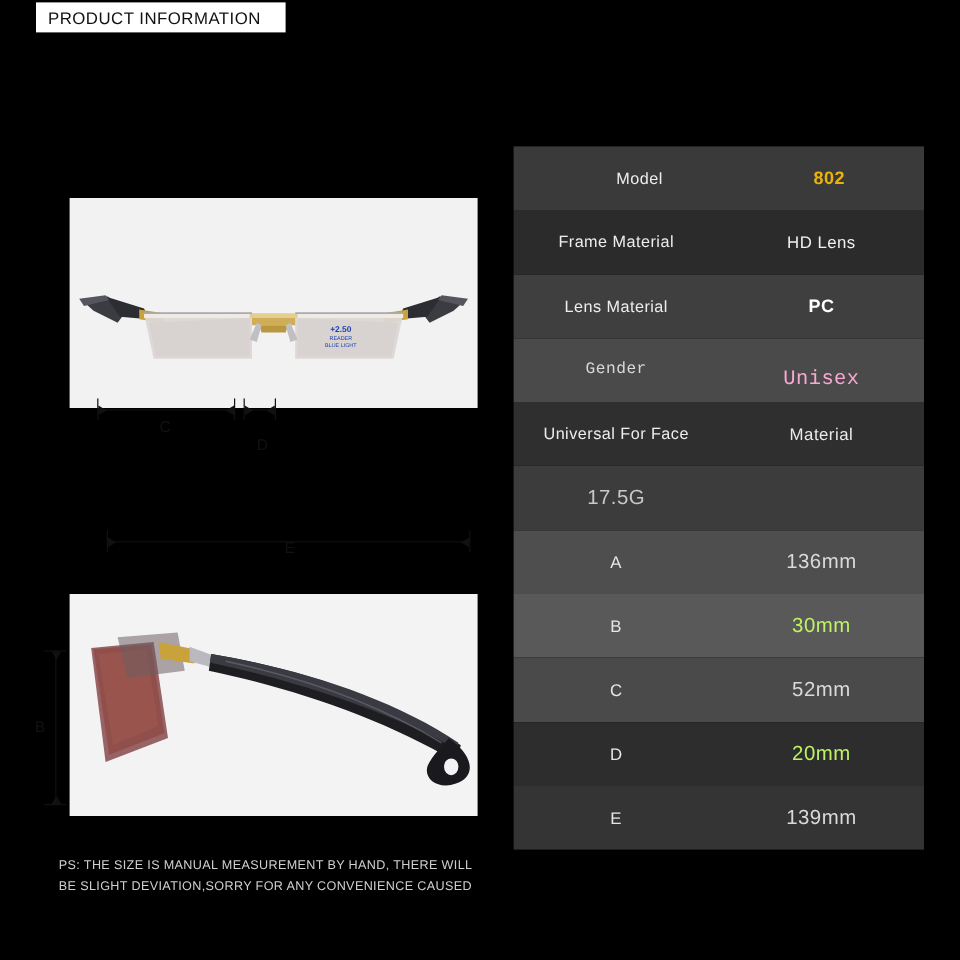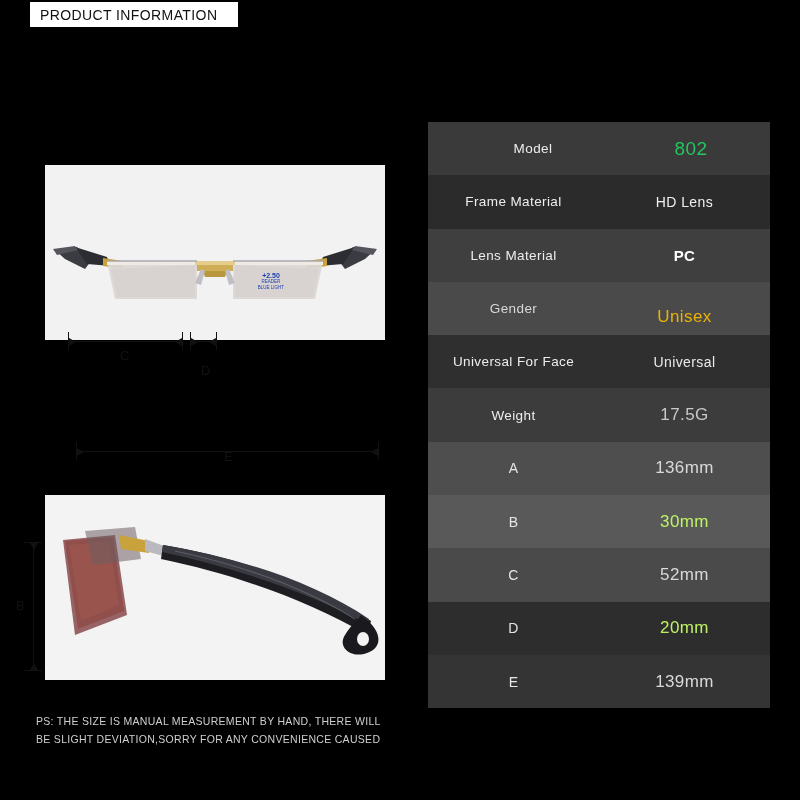--- a/index.html
+++ b/index.html
@@ -18,21 +18,21 @@
   .header-bar {
     position: absolute; left: 30px; top: 2px; width: 208px; height: 25px;
     background: #ffffff;
   }
   .header-title {
     position: absolute; left: 40px; top: 7px;
     font-size: 14px; letter-spacing: .4px; color: #111;
   }
 
   
-  .left-col { position: absolute; left: 0; top: 30px; width: 420px; height: 770px; padding-left: 36px; }
+  .left-col { position: absolute; left: 13px; top: 30px; width: 420px; height: 770px; padding-left: 36px; }
 
   
   .diag1 {
     position: absolute; left: 45px; top: 135px; width: 340px; height: 175px;
     background: #f2f2f3;
   }
   .diag2 {
     position: absolute; left: 45px; top: 465px; width: 340px; height: 185px;
     background: #f3f3f4;
   }
@@ -80,38 +80,38 @@
   }
   .spec-row .k {
     width: 50%; text-align: center; font-size: 13.5px; letter-spacing: .4px;
   }
   .spec-row .v {
     width: 50%; text-align: center; letter-spacing: .4px;
   }
   .r0  { background: #3a3a3a; padding-left: 26px; }
   .r1  { background: #2b2b2b; }
   .r2  { background: #3f3f3f; }
-  .r3  { background: #4a4a4a; }
+  .r3  { background: #4a4a4a; font-family: Liberation Mono, monospace; }
   .r4  { background: #2f2f2f; }
   .r5  { background: #3c3c3c; }
   .r6  { background: #4e4e4e; }
   .r7  { background: #595959; }
   .r8  { background: #4a4a4a; }
   .r9  { background: #2d2d2d; }
   .r10 { background: #343434; }
 
   
   .r0 .k, .r1 .k, .r2 .k, .r4 .k, .r5 .k { color: #ededed; }
   .r3 .k { color: #d8d8d8; }
   .r6 .k, .r7 .k, .r8 .k, .r9 .k, .r10 .k { color: #e6e6e6; font-size: 14px; }
 
-  .r0 .v { color: #22c55e; font-size: 19px; font-weight: normal; }
+  .r0 .v { color: #eab308; font-size: 15px; font-weight: bold; }
   .r1 .v { color: #f0f0f0; font-size: 14px; }
   .r2 .v { color: #ffffff; font-size: 15px; font-weight: bold; }
-  .r3 .v { color: #eab308; font-size: 17px; margin-top: 16px; }
+  .r3 .v { color: #f9a8d4; font-size: 17px; margin-top: 16px; }
   .r4 .v { color: #eaeaea; font-size: 14px; }
   .r5 .v { color: #c9c9c9; font-size: 17px; }
   .r6 .v, .r7 .v, .r8 .v, .r9 .v, .r10 .v {
     color: #d9d9d9; font-size: 17px;
   }
   .r7 .v, .r9 .v { color: #bef264; }
 
   
   .sticker {
     position: absolute; font-size: 4.5px; color: #1a3fb0; text-align: center;
@@ -254,24 +254,23 @@
   <div class="spec-row r2">
     <div class="k">Lens Material</div>
     <div class="v">PC</div>
   </div>
   <div class="spec-row r3">
     <div class="k">Gender</div>
     <div class="v">Unisex</div>
   </div>
   <div class="spec-row r4">
     <div class="k">Universal For Face</div>
-    <div class="v">Universal</div>
+    <div class="v">Material</div>
   </div>
   <div class="spec-row r5">
-    <div class="k">Weight</div>
     <div class="v">17.5G</div>
   </div>
   <div class="spec-row r6">
     <div class="k">A</div>
     <div class="v">136mm</div>
   </div>
   <div class="spec-row r7">
     <div class="k">B</div>
     <div class="v">30mm</div>
   </div>

